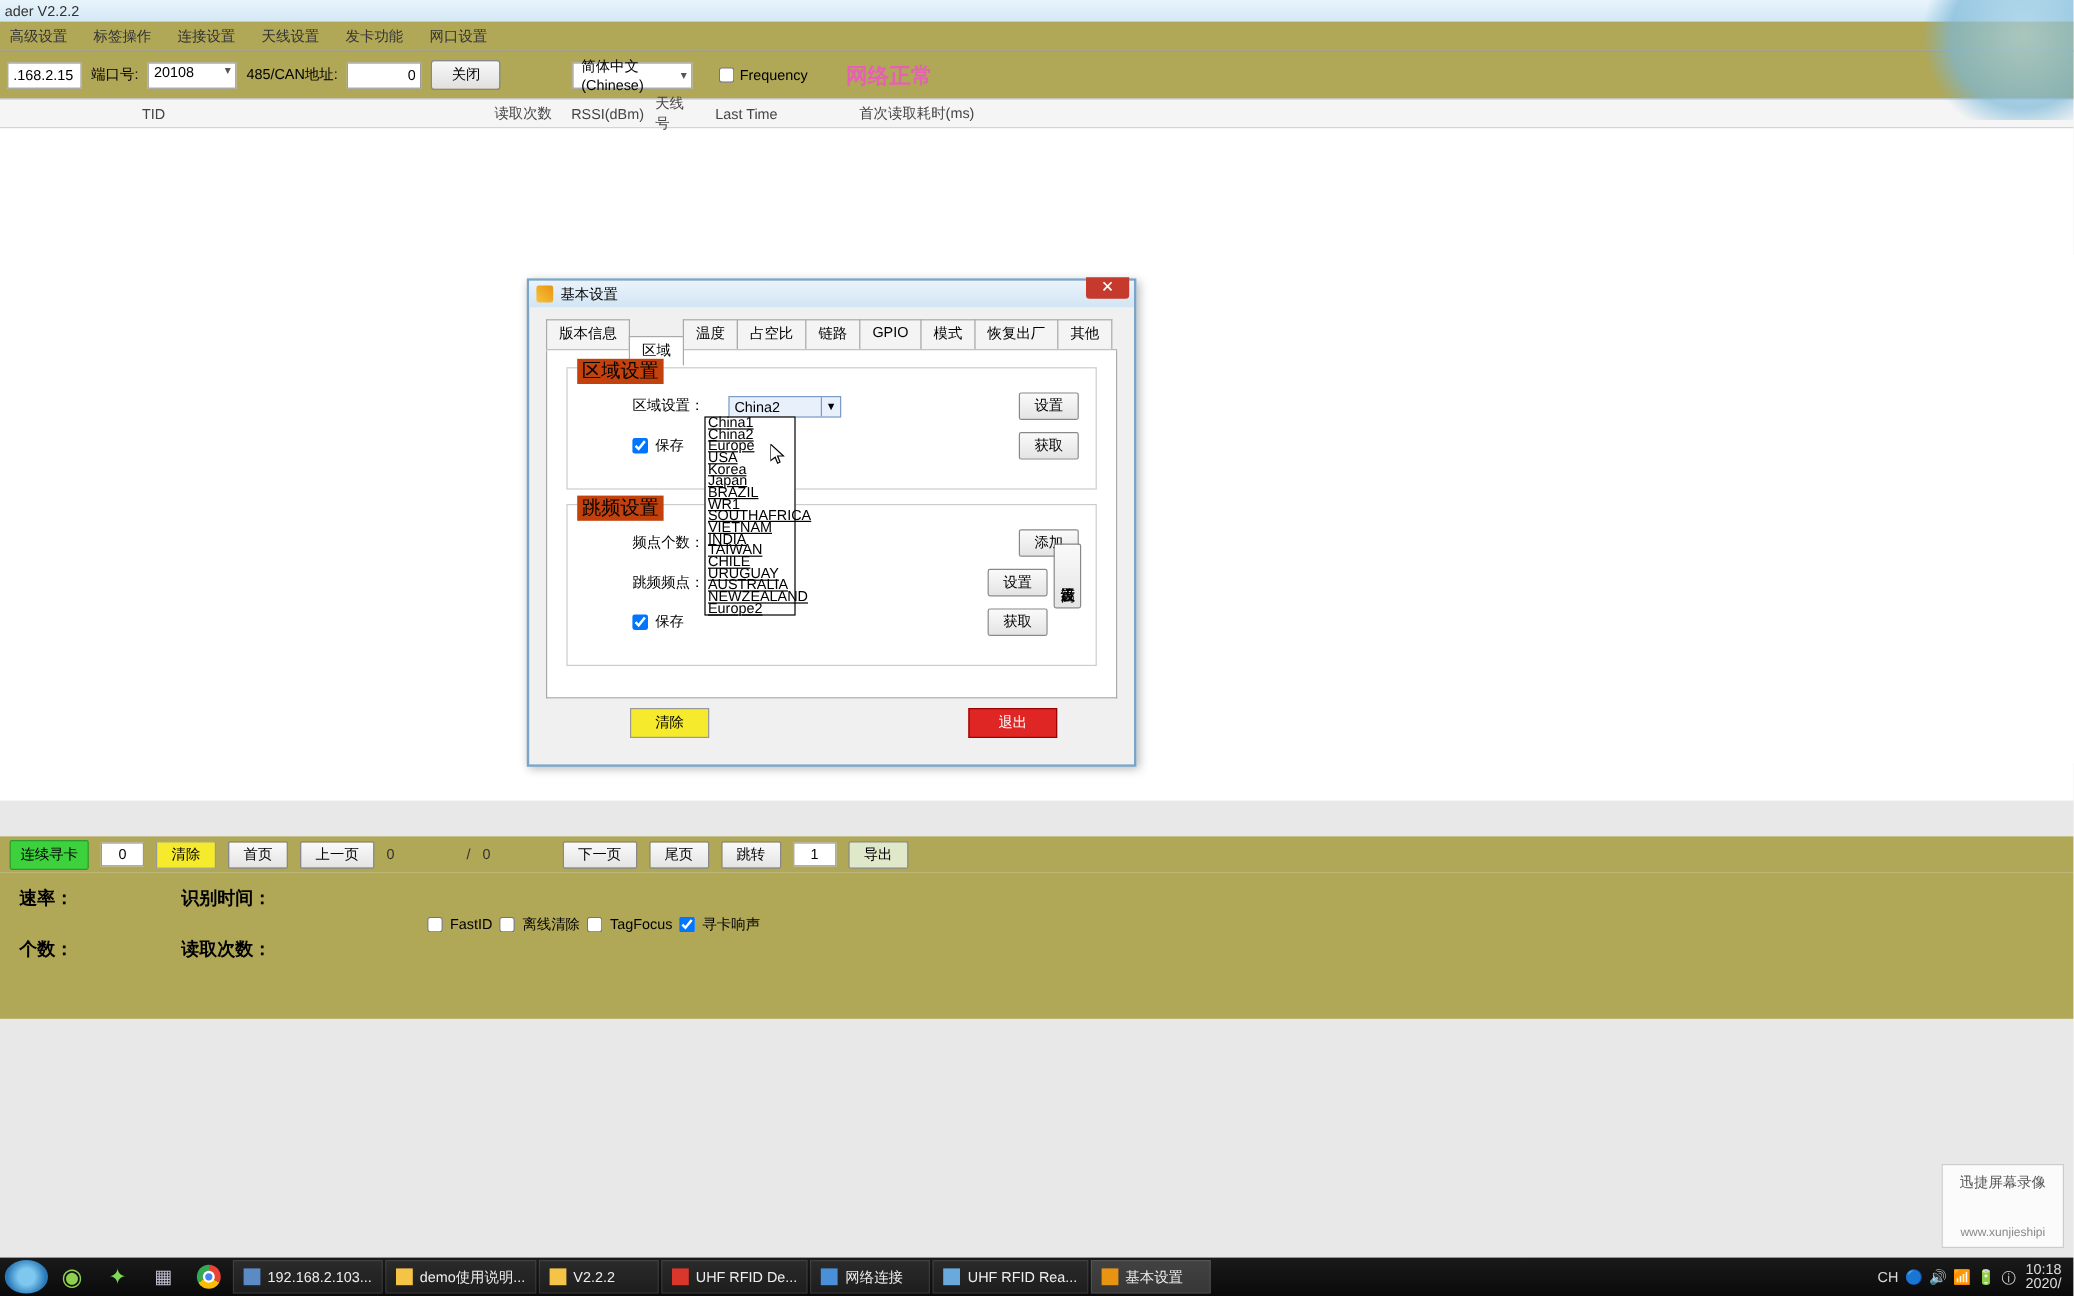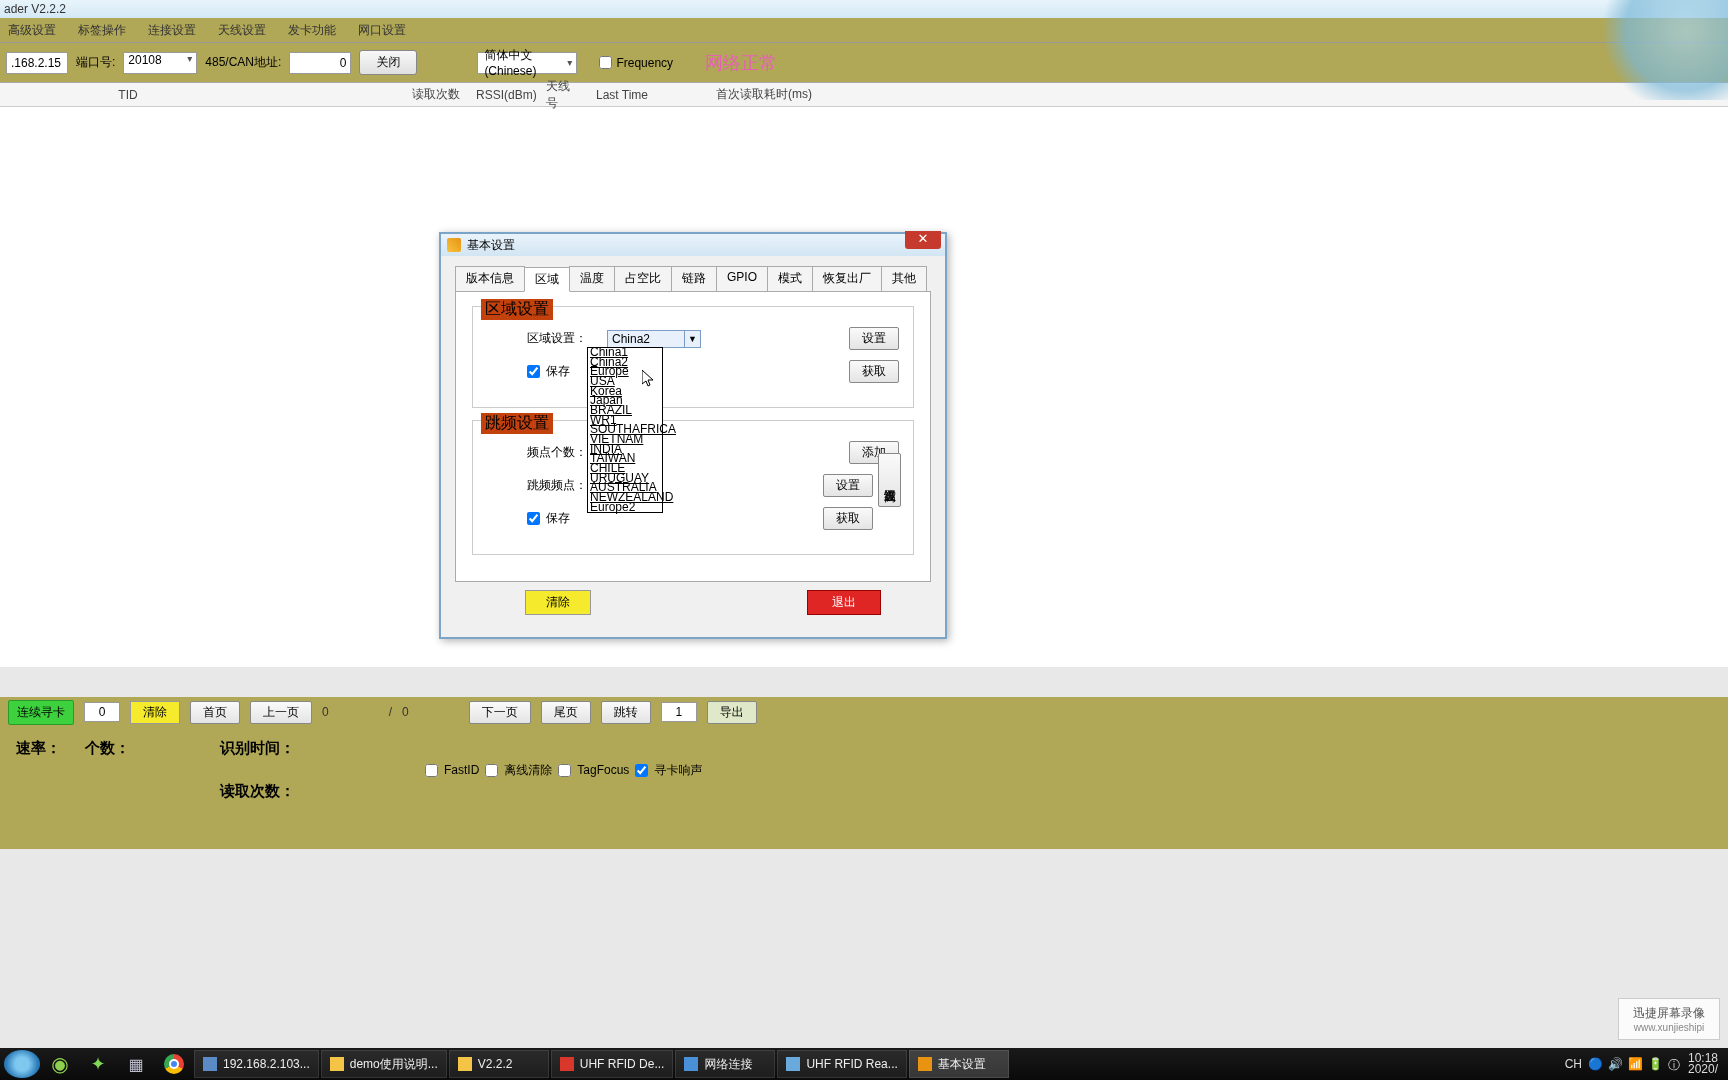--- a/index.html
+++ b/index.html
@@ -15,37 +15,37 @@
 
 .toolbar { background: #b0a757; height: 40px; display: flex; align-items: center; padding: 4px 6px; gap: 8px; border-top: 1px solid #999; }
 .toolbar input[type="text"] { width: 62px; height: 22px; padding: 2px 4px; border: 1px solid #999; background: #fff; }
 .toolbar .port-input { width: 74px; border: 1px solid #999; background: #fff; height: 22px; display: inline-flex; align-items: flex-start; padding: 0 4px; position: relative; }
 .toolbar .port-input::after { content: "▾"; position: absolute; right: 4px; font-size: 10px; color: #555; }
 .toolbar .addr { width: 60px; text-align: right; }
 .btn { border: 1px solid #888; background: linear-gradient(#f8f8f8,#e0e0e0); padding: 3px 16px; border-radius: 3px; cursor: default; }
 .lang-select { width: 100px; border: 1px solid #999; background: #fff; height: 22px; display: inline-flex; align-items: center; padding: 0 6px; position: relative; margin-left: 52px; }
 .lang-select::after { content: "▾"; position: absolute; right: 4px; font-size: 10px; color: #555; }
 .freq-check { margin-left: 14px; display: inline-flex; align-items: center; gap: 4px; }
-.net-status { color: #e85fb8; font-size: 18px; font-weight: normal; margin-left: 24px; }
+.net-status { color: #e85fb8; font-size: 18px; font-weight: bold; margin-left: 24px; }
 
 
 .table-area { background: #fff; border-top: 1px solid #aaa; }
 .table-header { background: #f5f5f5; height: 24px; display: flex; align-items: center; padding: 0 8px; border-bottom: 1px solid #ccc; color: #444; }
 .th { padding: 0 8px; }
 .table-body { height: 560px; background: #fff; }
 
 
 .dialog { position: absolute; left: 439px; top: 232px; width: 508px; background: #f0f0f0; border: 2px solid #7aa5c9; box-shadow: 2px 2px 8px rgba(0,0,0,0.3); }
 .dialog-title { background: linear-gradient(#eaf3fb,#d2e5f3); height: 22px; display: flex; align-items: center; padding: 0 6px; gap: 6px; font-size: 12px; position: relative; }
 .dialog-close { position: absolute; right: 4px; top: -3px; width: 36px; height: 18px; background: #c53a2c; color: #fff; text-align: center; line-height: 16px; border-radius: 0 0 3px 3px; font-size: 13px; }
 .dialog-body { padding: 10px 14px 14px 14px; }
 
 .tabs { display: flex; border-bottom: 1px solid #aaa; }
 .tab { border: 1px solid #aaa; padding: 3px 10px; background: #f4f4f4; margin-right: -1px; border-bottom: none; font-size: 12px; cursor: default; }
-.tab.active { background: #fff; border-bottom: 1px solid #fff; position: relative; top: 1px; }
+.tab.active { background: #fff; border-bottom: 1px solid #fff; position: relative; top: 14px; }
 
 .panel { border: 1px solid #aaa; border-top: none; background: #fff; padding: 14px 16px; }
 .fieldset { border: 1px solid #ccc; padding: 10px 14px 14px 14px; margin-bottom: 12px; position: relative; }
 .legend { position: absolute; top: -8px; left: 8px; background: #c2410c; padding: 0 4px; font-size: 16px; }
 .row { display: flex; align-items: center; gap: 10px; margin: 10px 0; padding-left: 40px; }
 .row label { width: 70px; }
 .dd { width: 94px; height: 18px; border: 1px solid #7a9cc6; background: #e8f0fb; position: relative; display: flex; align-items: center; padding: 0 4px; font-size: 11px; font-family: monospace; }
 .dd-arrow { position: absolute; right: 0; top: 0; width: 16px; height: 100%; border-left: 1px solid #7a9cc6; display: flex; align-items: center; justify-content: center; font-size: 9px; }
 .dd-list { position: absolute; left: 587px; top: 347px; width: 76px; background: #fff; border: 1px solid #000; font-family: monospace; font-size: 11px; line-height: 9.65px; z-index: 100; text-decoration: underline; }
 .dd-list div { padding: 0 2px; cursor: default; }
@@ -54,40 +54,40 @@
 .btn-yellow { background: #f5ea2b; border: 1px solid #999; padding: 3px 20px; text-align: center; }
 .btn-red { background: #e02525; color: #ffffff; border: 1px solid #900; padding: 3px 24px; }
 
 
 .bottom-bar { position: absolute; left: 0; top: 697px; right: 0; background: #b0a757; height: 30px; display: flex; align-items: center; padding: 0 8px; gap: 10px; }
 .btn-green { background: #3dd13d; border: 1px solid #2a9b2a; padding: 3px 8px; border-radius: 2px; }
 .small-input { width: 36px; height: 20px; border: 1px solid #999; text-align: center; }
 .page-info { color: #333; }
 
 .status-area { position: absolute; left: 0; top: 727px; right: 0; background: #b0a757; padding: 12px 16px 48px 16px; display: flex; gap: 90px; }
-.status-col1 { display: flex; flex-direction: row; gap: 24px; }
+.status-col1 { display: flex; flex-direction: column; gap: 24px; }
 .status-col2 { display: flex; flex-direction: column; gap: 24px; }
 .status-col3 { display: flex; flex-direction: row; gap: 6px; margin-left: 40px; }
 .status-label { font-size: 15px; font-weight: bold; }
 .chk { display: flex; align-items: center; gap: 6px; font-size: 12px; }
 
 
 .taskbar { position: absolute; left: 0; bottom: 0; right: 0; height: 32px; background: linear-gradient(#1a1a1a,#0a0a0a); display: flex; align-items: center; padding: 0 4px; gap: 2px; }
 .tb-icon { width: 36px; height: 28px; display: flex; align-items: center; justify-content: center; }
 .tb-start { width: 36px; height: 28px; border-radius: 50%; background: radial-gradient(circle,#7ec8f0 30%,#2a7ab8 70%); }
 .tb-item { display: flex; align-items: center; gap: 6px; background: rgba(255,255,255,0.08); height: 28px; padding: 0 8px; color: #eee; font-size: 11px; min-width: 100px; border: 1px solid rgba(255,255,255,0.1); }
 .tb-tray { margin-left: auto; display: flex; align-items: center; gap: 6px; color: #ddd; font-size: 10px; padding-right: 6px; }
 .tray-ic { width: 14px; height: 14px; }
 
 
 .corner-deco { position: absolute; right: 0; top: 0; width: 140px; height: 100px; background: radial-gradient(circle at 70% 30%, #a8d4e8 0%, #7bb8d8 50%, transparent 70%); opacity: 0.7; pointer-events: none; }
 
 
 .watermark { position: absolute; right: 8px; bottom: 40px; background: rgba(255,255,255,0.8); border: 1px solid #ccc; padding: 6px 14px; color: #555; font-size: 16px; text-align: center; }
-.watermark .sub { font-size: 10px; color: #888; }
+.watermark .sub { font-size: 10px; color: #888; margin-top: 28px; }
 
 
 .cursor { position: absolute; left: 642px; top: 370px; width: 12px; height: 18px; pointer-events: none; z-index: 200; }
 .cursor svg { width: 100%; height: 100%; }
 </style>
 </head>
 <body>
 
 <div class="corner-deco"></div>
 

